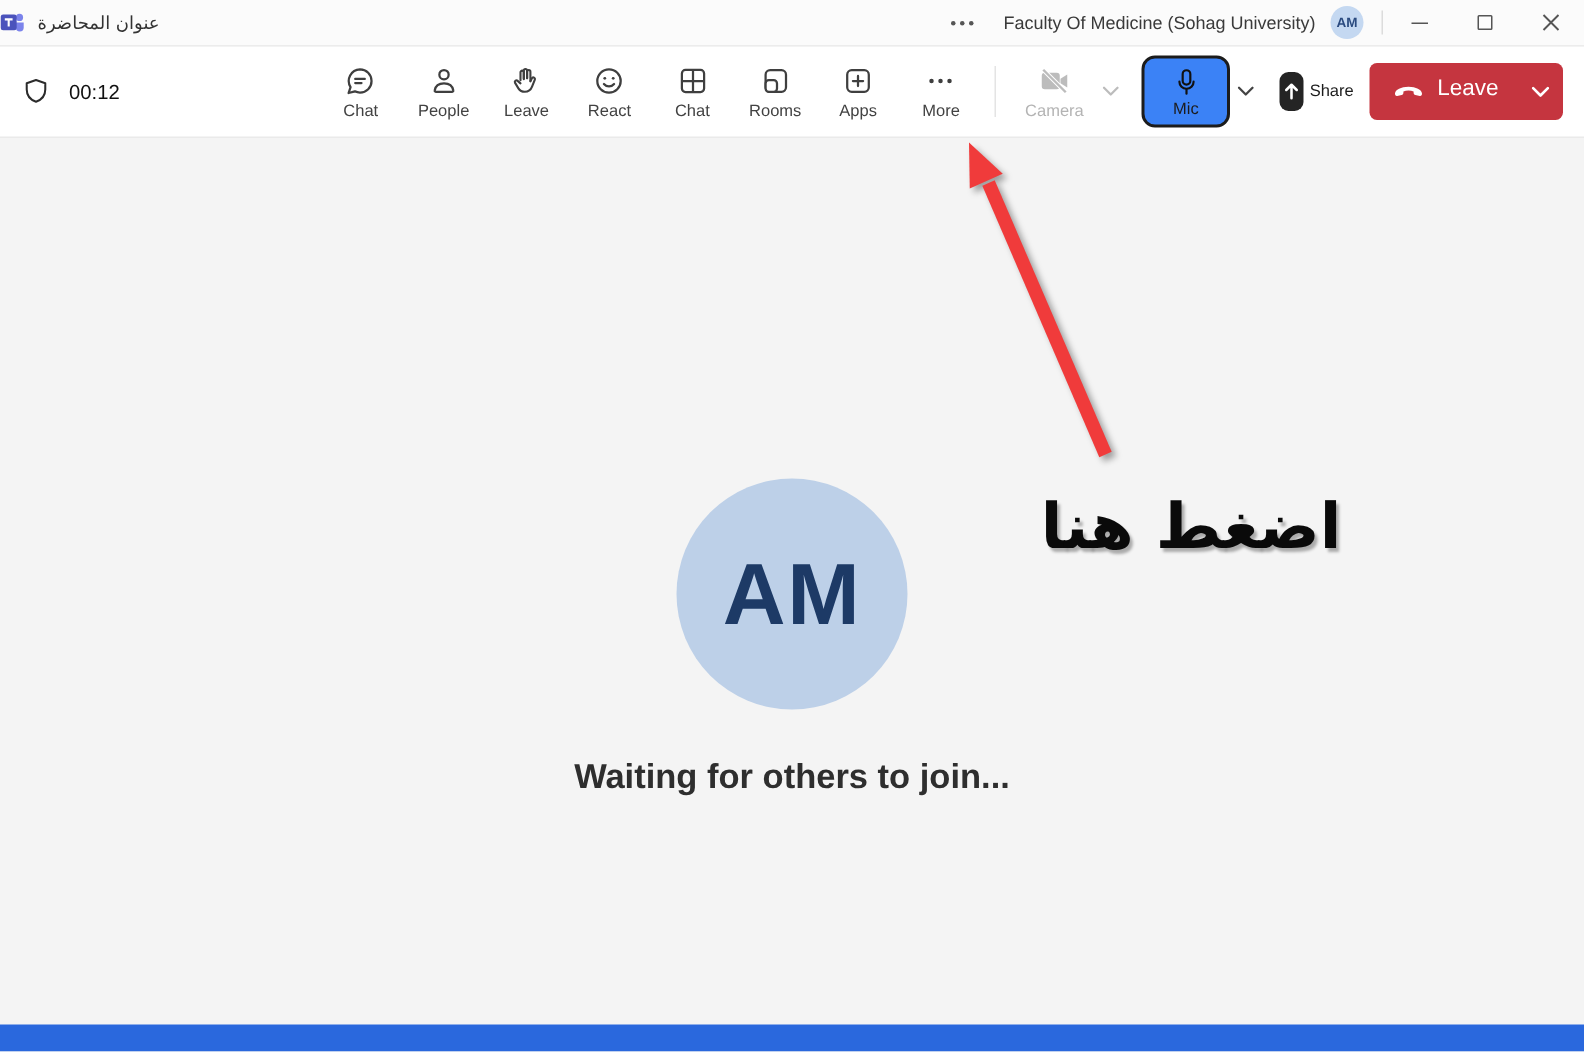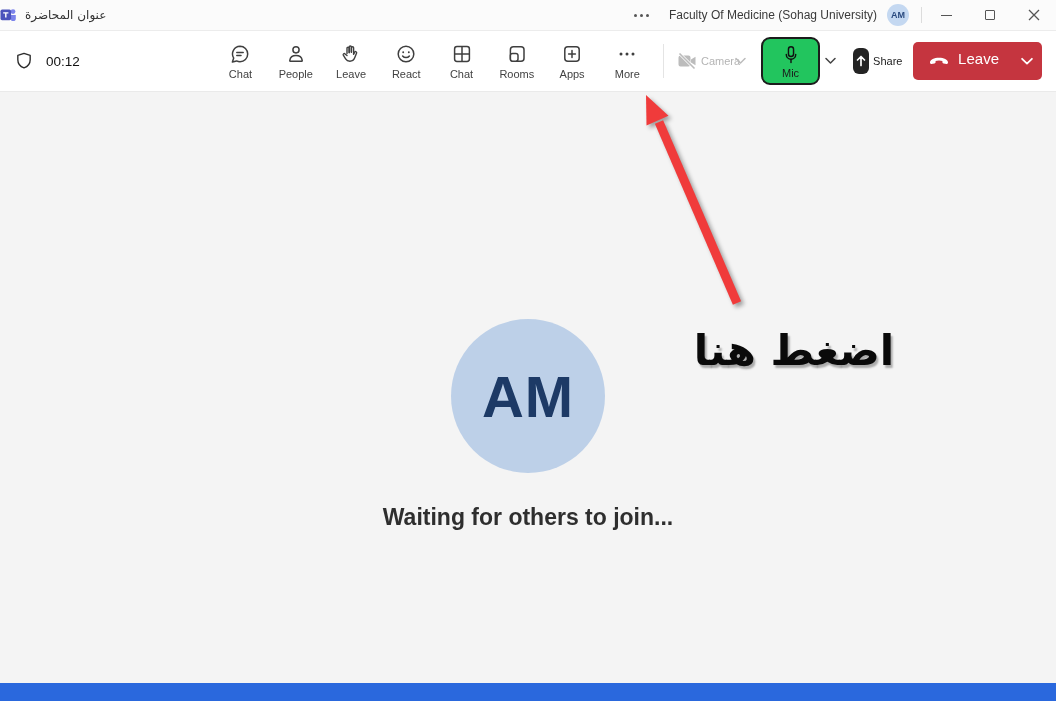--- a/index.html
+++ b/index.html
@@ -42,26 +42,26 @@
   .timer-wrap { display:flex; align-items:center; gap:12px; width:206px; }
   .timer { font-size:13.5px; color:#111; }
   .tb-btn {
     width:48px; height:54px; background:none; border:none; cursor:pointer;
     display:flex; flex-direction:column; align-items:center; justify-content:center; gap:3px;
     margin-right:8px;
   }
   .tb-btn .lbl { font-size:11px; color:#424242; white-space:nowrap; }
   .sep-v { width:1px; height:34px; background:#e4e4e4; margin:0 12px 0 4px; }
   .camera-grp { display:flex; align-items:center; }
-  .cam-btn { width:54px; background:none; border:none; display:flex; flex-direction:row; align-items:center; gap:3px; cursor:default; }
+  .cam-btn { width:54px; background:none; border:none; display:flex; flex-direction:column; align-items:center; gap:3px; cursor:default; }
   .cam-btn .lbl { font-size:11px; color:#b4b4b4; }
   .chev { background:none; border:none; cursor:pointer; padding:2px 5px; display:flex; align-items:center; }
   .mic-box {
     width:60px; height:48px; margin-left:10px; cursor:pointer;
-    border:2px solid #1c1c1c; border-radius:9px; background:#22c55e;
+    border:2px solid #1c1c1c; border-radius:9px; background:#3b82f6;
     display:flex; flex-direction:column; align-items:center; justify-content:center; gap:1px;
   }
   .mic-box .lbl { font-size:11px; color:#1c1c1c; }
   .share-btn { margin-left:12px; width:46px; background:none; border:none; cursor:pointer; display:flex; align-items:center; gap:4px; }
   .share-sq { width:26px; height:26px; background:#242424; border-radius:6px; display:flex; align-items:center; justify-content:center; }
   .share-btn .lbl { font-size:11px; color:#1c1c1c; }
   .leave-btn {
     margin-left:14px; height:38px; border:none; cursor:pointer;
     background:var(--leave_red,#c5353f); border-radius:5px;
     display:flex; align-items:center; color:#fff; overflow:hidden; padding:0;

